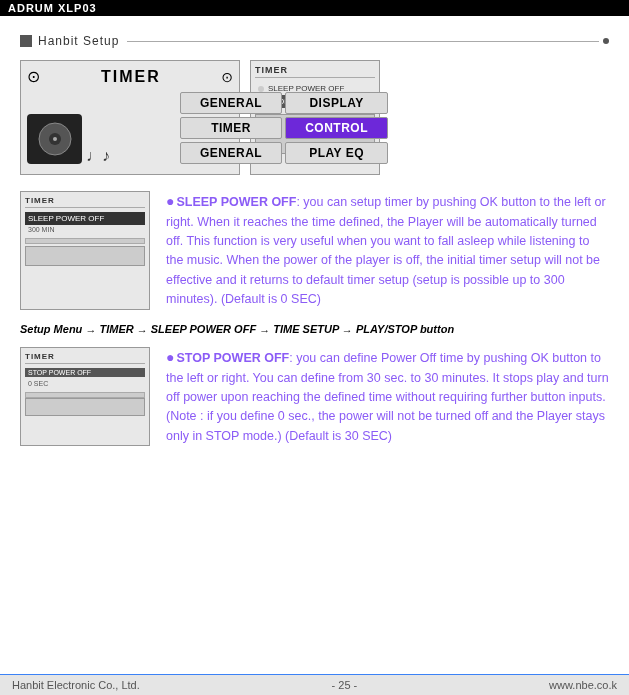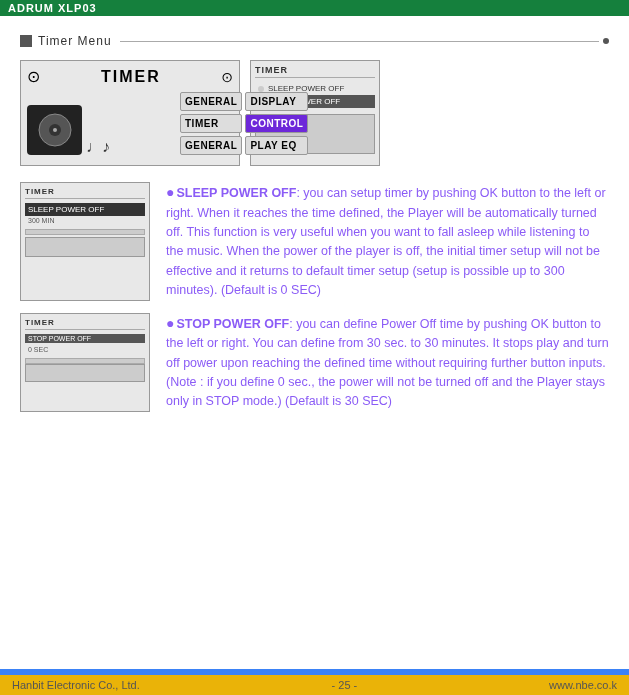--- a/index.html
+++ b/index.html
@@ -9,36 +9,36 @@
       background: #ffffff;
       font-family: Arial, sans-serif;
       font-size: 13px;
       color: #000;
       overflow: hidden;
       position: relative;
     }
 
     
     .header-bar {
-      background: #15803d;
+      background: #000000;
       color: #fff;
       font-size: 11px;
       font-weight: bold;
       padding: 2px 8px;
       letter-spacing: 1px;
     }
 
     
     .footer-bar {
       position: absolute;
       bottom: 0;
       left: 0;
       right: 0;
-      background: #eab308;
-      border-top: 6px solid #3b82f6;
+      background: #e5e5e5;
+      border-top: 1px solid #3b82f6;
       display: flex;
       justify-content: space-between;
       align-items: flex-start;
       padding: 4px 12px;
       font-size: 11px;
       color: #555;
     }
 
     
     .main-content {
@@ -118,23 +118,24 @@
     .menu-buttons {
       display: grid;
       grid-template-columns: 1fr 1fr;
       gap: 3px;
       margin-left: 70px;
     }
     .menu-btn {
       background: #ddd;
       border: 1px solid #999;
       border-radius: 2px;
-      font-size: 10px;
-      font-weight: bold;
-      padding: 3px 4px;
+      text-align: center;
+      font-size: 12px;
+      font-weight: bold;
+      padding: 3px 19px;
       color: #000;
       letter-spacing: 0.5px;
     }
     .menu-btn.active {
       background: #6d28d9;
       color: #fff;
     }
 
     
     .timer-list-panel {
@@ -290,21 +291,21 @@
 <body>
 
 <div class="header-bar">
   <span>ADRUM XLP03</span>
 </div>
 
 <div class="main-content">
 
   <div class="section-title-row">
     <span class="section-title-icon"></span>
-    <span class="section-title-text">Timer Menu</span>
+    <span class="section-title-text">Hanbit Setup</span>
     <span class="section-title-line"></span>
     <span class="section-title-dot"></span>
   </div>
 
   <div class="top-panels">
 
     <div class="timer-panel">
       <div class="timer-panel-header">
         <span class="timer-icon-left">⊙</span>
         <span class="timer-title">TIMER</span>
@@ -357,20 +358,23 @@
       <div class="small-panel-scroll"></div>
       <div style="height:20px; background:#ccc; border:1px solid #999;"></div>
     </div>
 
     <div class="desc-text">
       <span class="bullet">●</span><strong>SLEEP POWER OFF</strong><span>: you can setup timer by pushing OK button to the left or right. When it reaches the time defined, the Player will be automatically turned off. This function is very useful when you want to fall asleep while listening to the music. When the power of the player is off, the initial timer setup will not be effective and it returns to default timer setup (setup is possible up to 300 minutes). (Default is 0 SEC)</span>
     </div>
 
   </div>
 
+  <div class="nav-path">
+    <em><strong>Setup Menu → TIMER → SLEEP POWER OFF → TIME SETUP → PLAY/STOP button</strong></em>
+  </div>
 
   <div class="content-row">
 
     <div class="stop-panel">
       <div class="stop-panel-header">TIMER</div>
       <div class="stop-panel-item">STOP POWER OFF</div>
       <div class="stop-panel-sub">0 SEC</div>
       <div class="stop-panel-scroll"></div>
       <div style="height:18px; background:#ccc; border:1px solid #999;"></div>
     </div>

